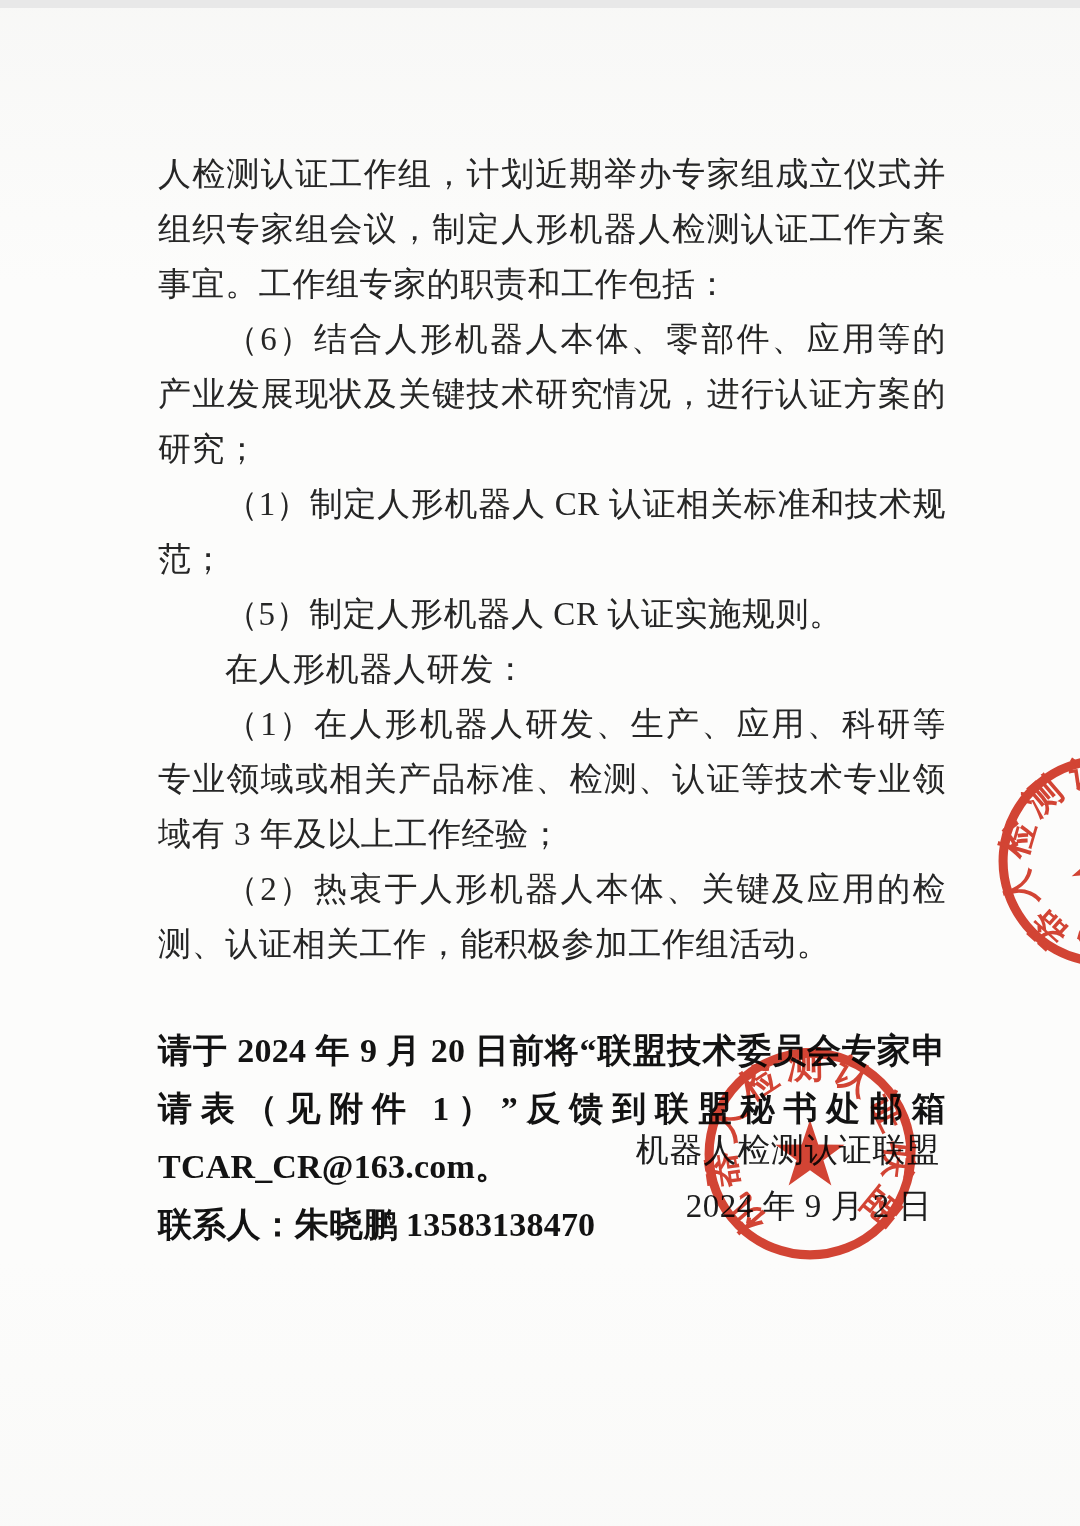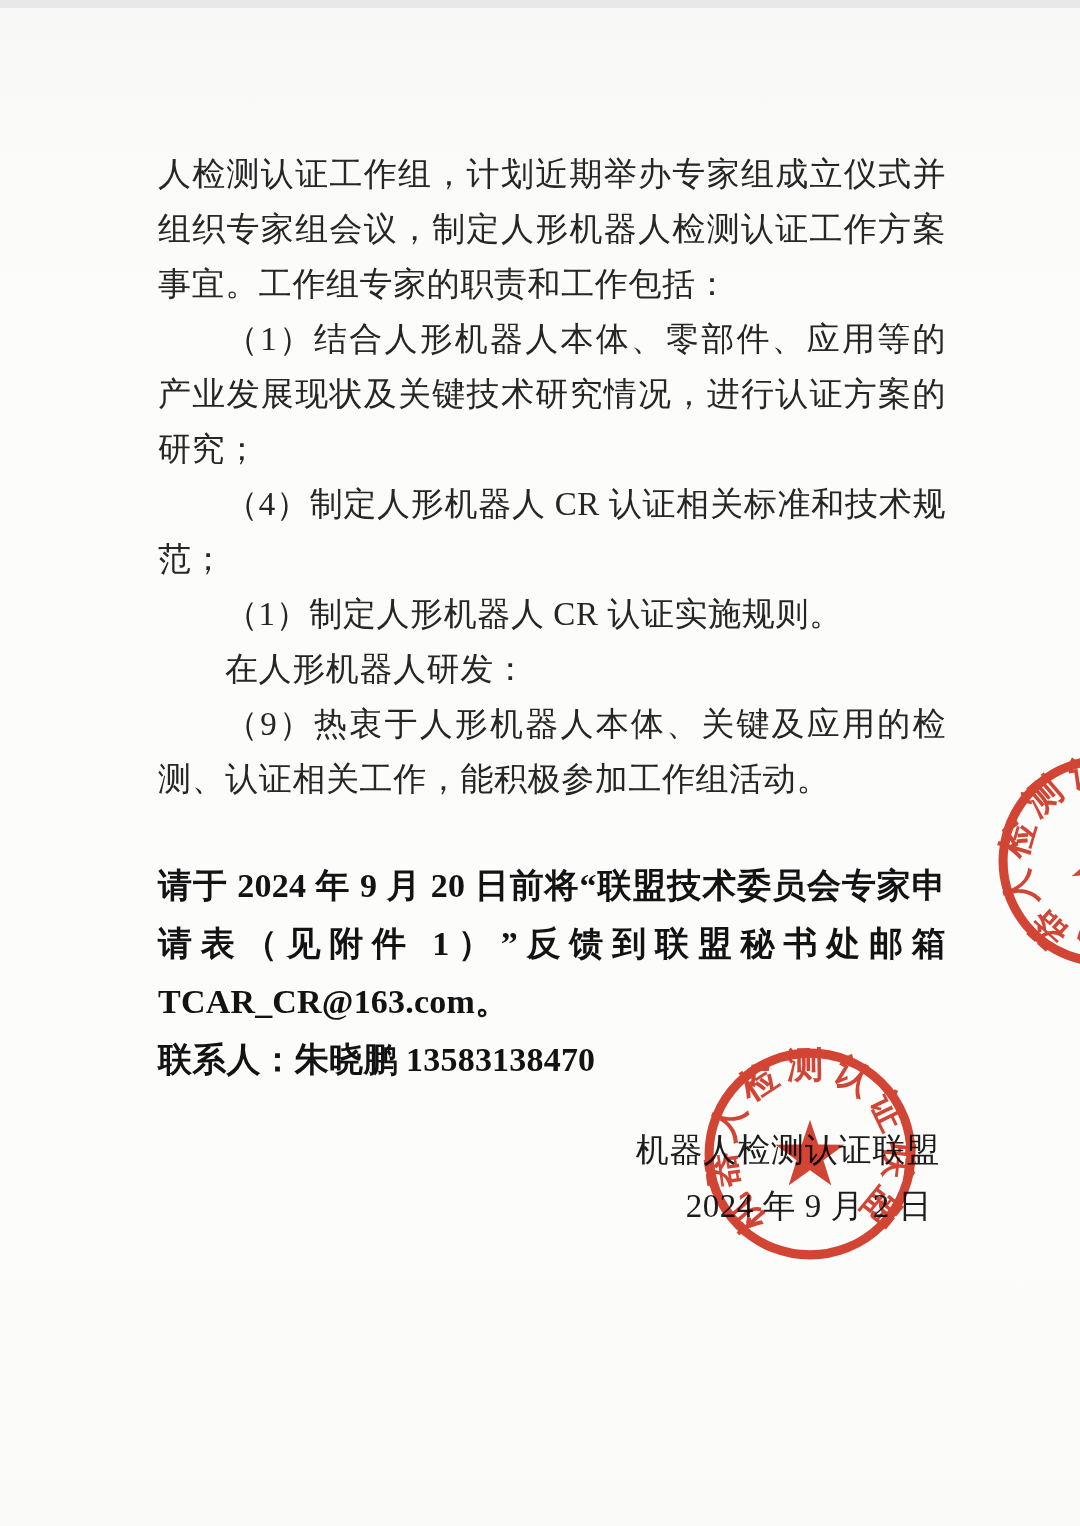--- a/index.html
+++ b/index.html
@@ -86,25 +86,26 @@
     font-family:"Liberation Serif","DejaVu Serif",serif;
   }
 </style>
 </head>
 <body>
 
 <div class="page">
 
   <div class="body-text">
     <p class="para">人检测认证工作组，计划近期举办专家组成立仪式并组织专家组会议，制定人形机器人检测认证工作方案事宜。工作组专家的职责和工作包括：</p>
-    <p class="para indent">（1）结合人形机器人本体、零部件、应用等的产业发展现状及关键技术研究情况，进行认证方案的研究；</p>
-    <p class="para indent">（4）制定人形机器人 CR 认证相关标准和技术规范；</p>
-    <p class="para indent">（1）制定人形机器人 CR 认证实施规则。</p>
+    <p class="para indent">（6）结合人形机器人本体、零部件、应用等的产业发展现状及关键技术研究情况，进行认证方案的研究；</p>
+    <p class="para indent">（1）制定人形机器人 CR 认证相关标准和技术规范；</p>
+    <p class="para indent">（5）制定人形机器人 CR 认证实施规则。</p>
     <p class="para indent">在人形机器人研发：</p>
-    <p class="para indent">（9）热衷于人形机器人本体、关键及应用的检测、认证相关工作，能积极参加工作组活动。</p>
+    <p class="para indent">（1）在人形机器人研发、生产、应用、科研等专业领域或相关产品标准、检测、认证等技术专业领域有 3 年及以上工作经验；</p>
+    <p class="para indent">（2）热衷于人形机器人本体、关键及应用的检测、认证相关工作，能积极参加工作组活动。</p>
     <p class="para notice notice-first">请于 2024 年 9 月 20 日前将“联盟技术委员会专家申请表（见附件 1）”反馈到联盟秘书处邮箱 TCAR_CR@163.com。</p>
     <p class="para notice">联系人：朱晓鹏 13583138470</p>
   </div>
 
   <div class="signature">
     <p class="sig-org">机器人检测认证联盟</p>
     <p class="sig-date">2024 年 9 月 2 日</p>
   </div>
 
   <div class="stamp stamp-a">

